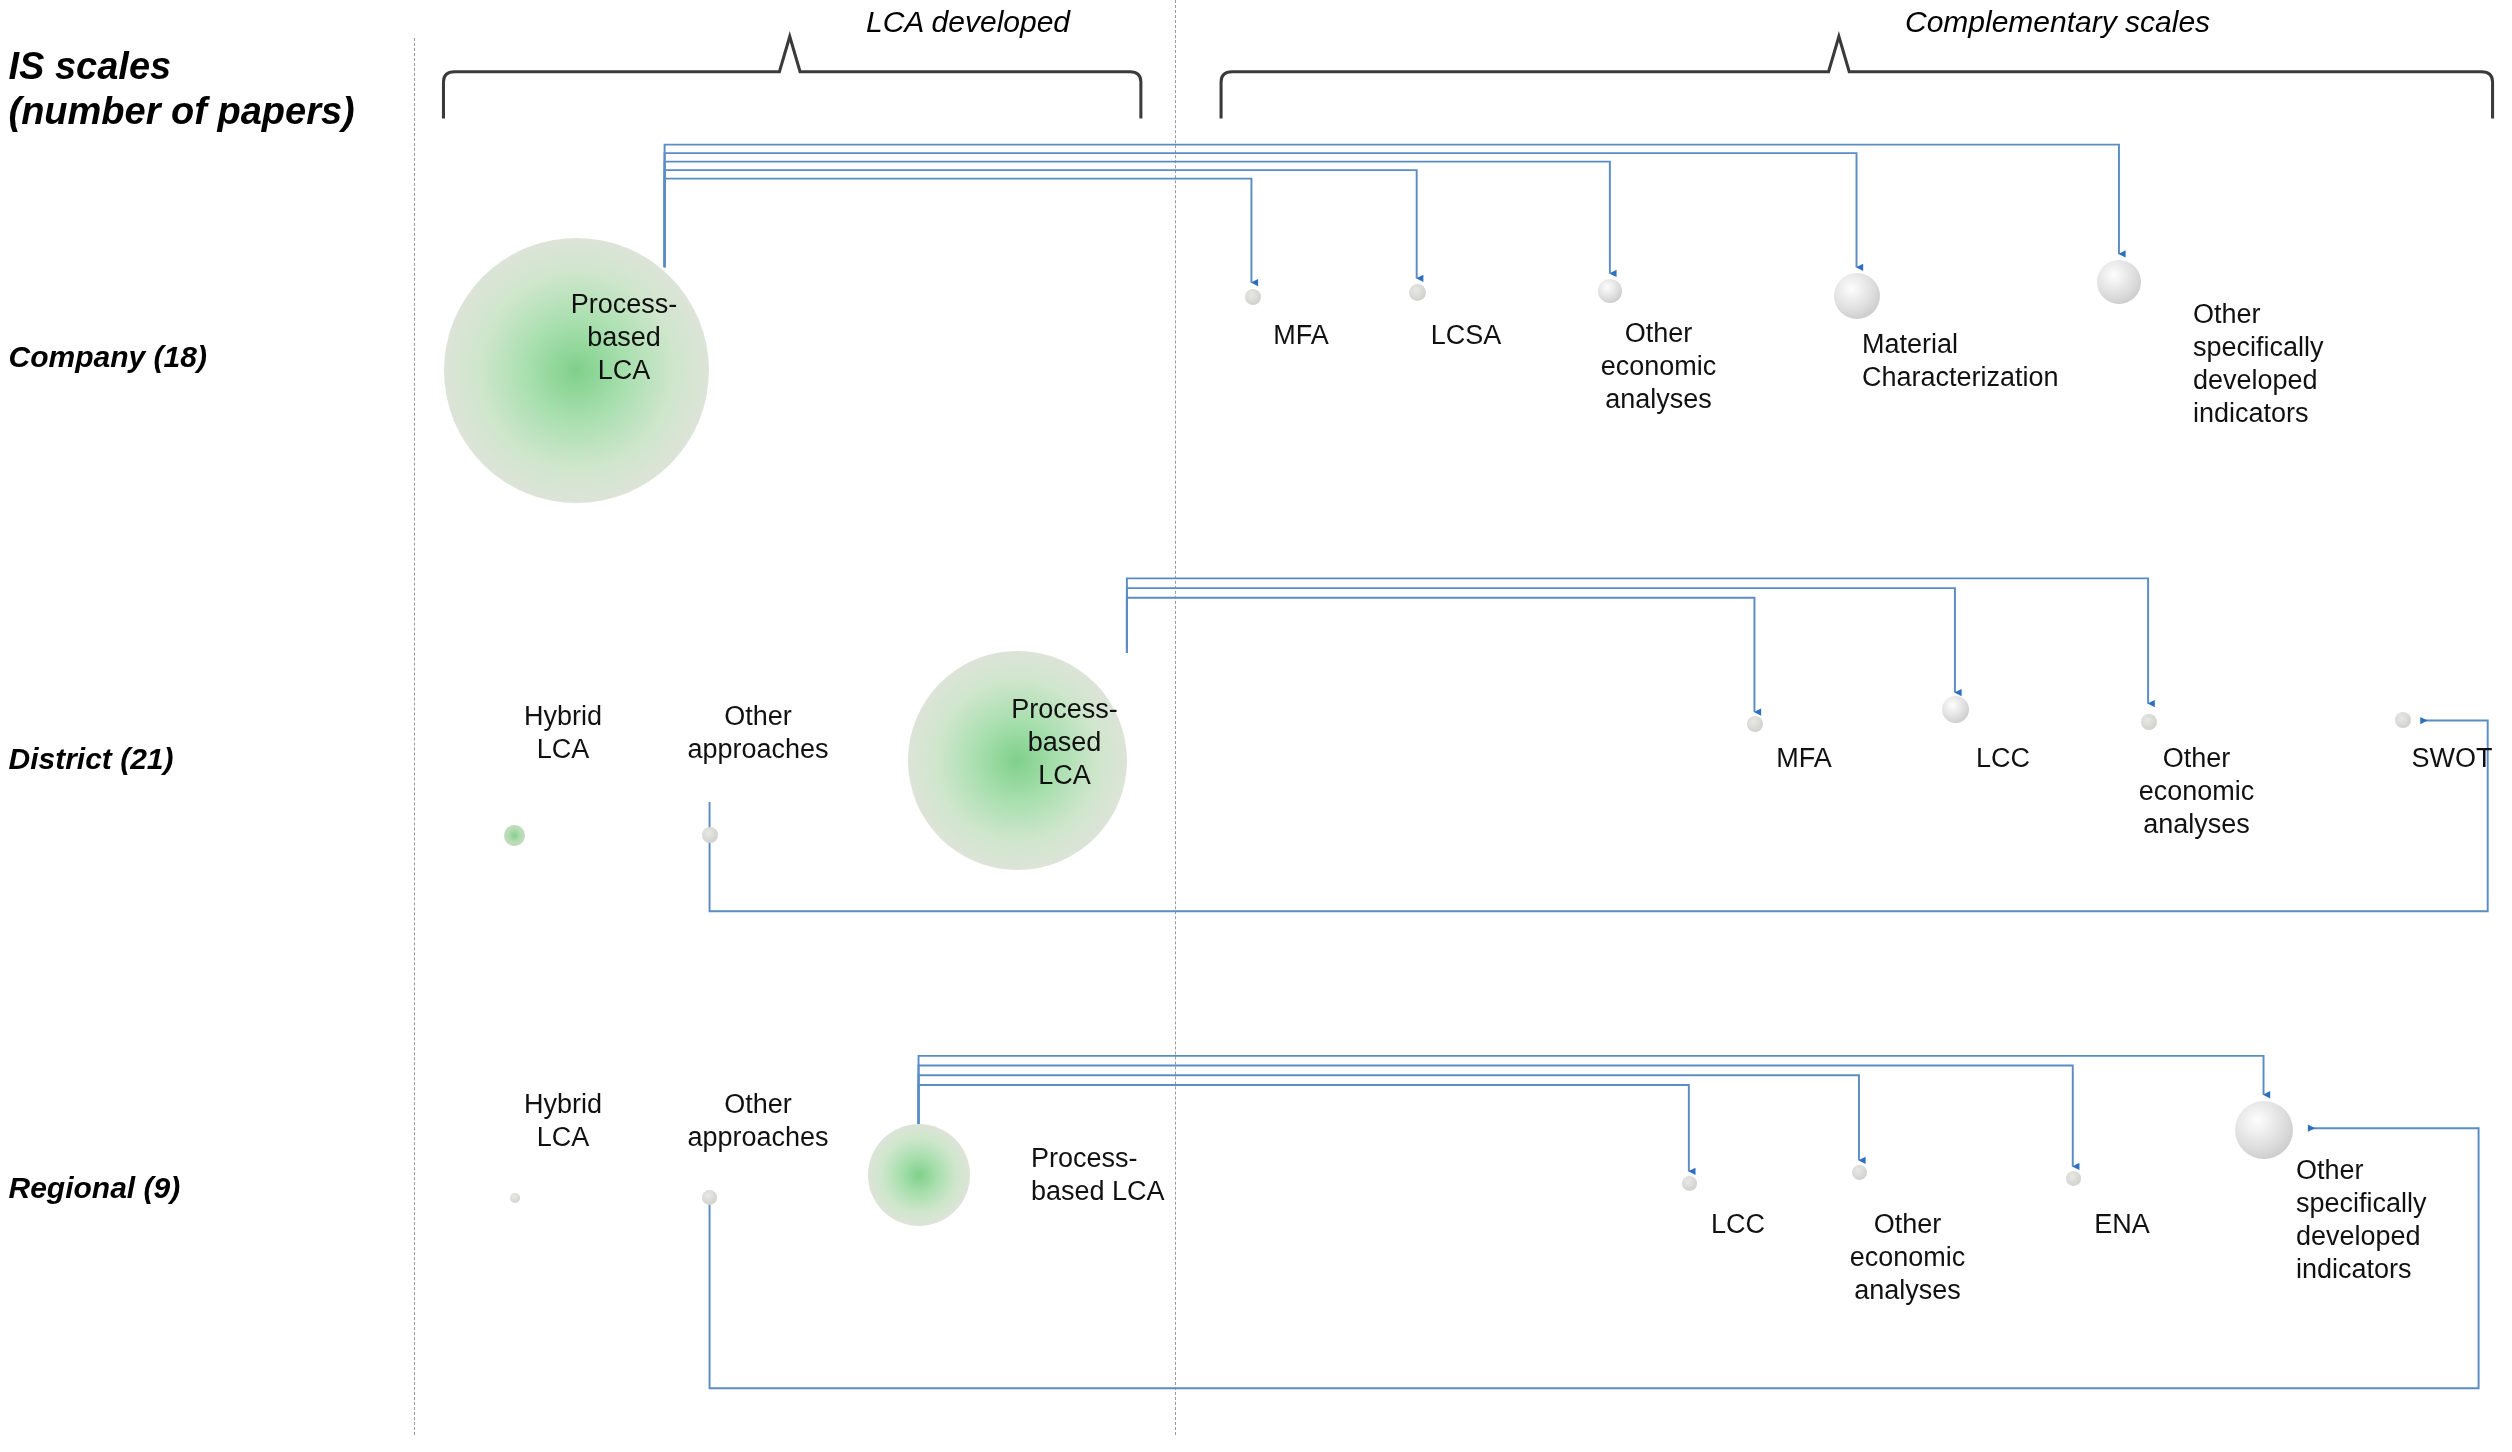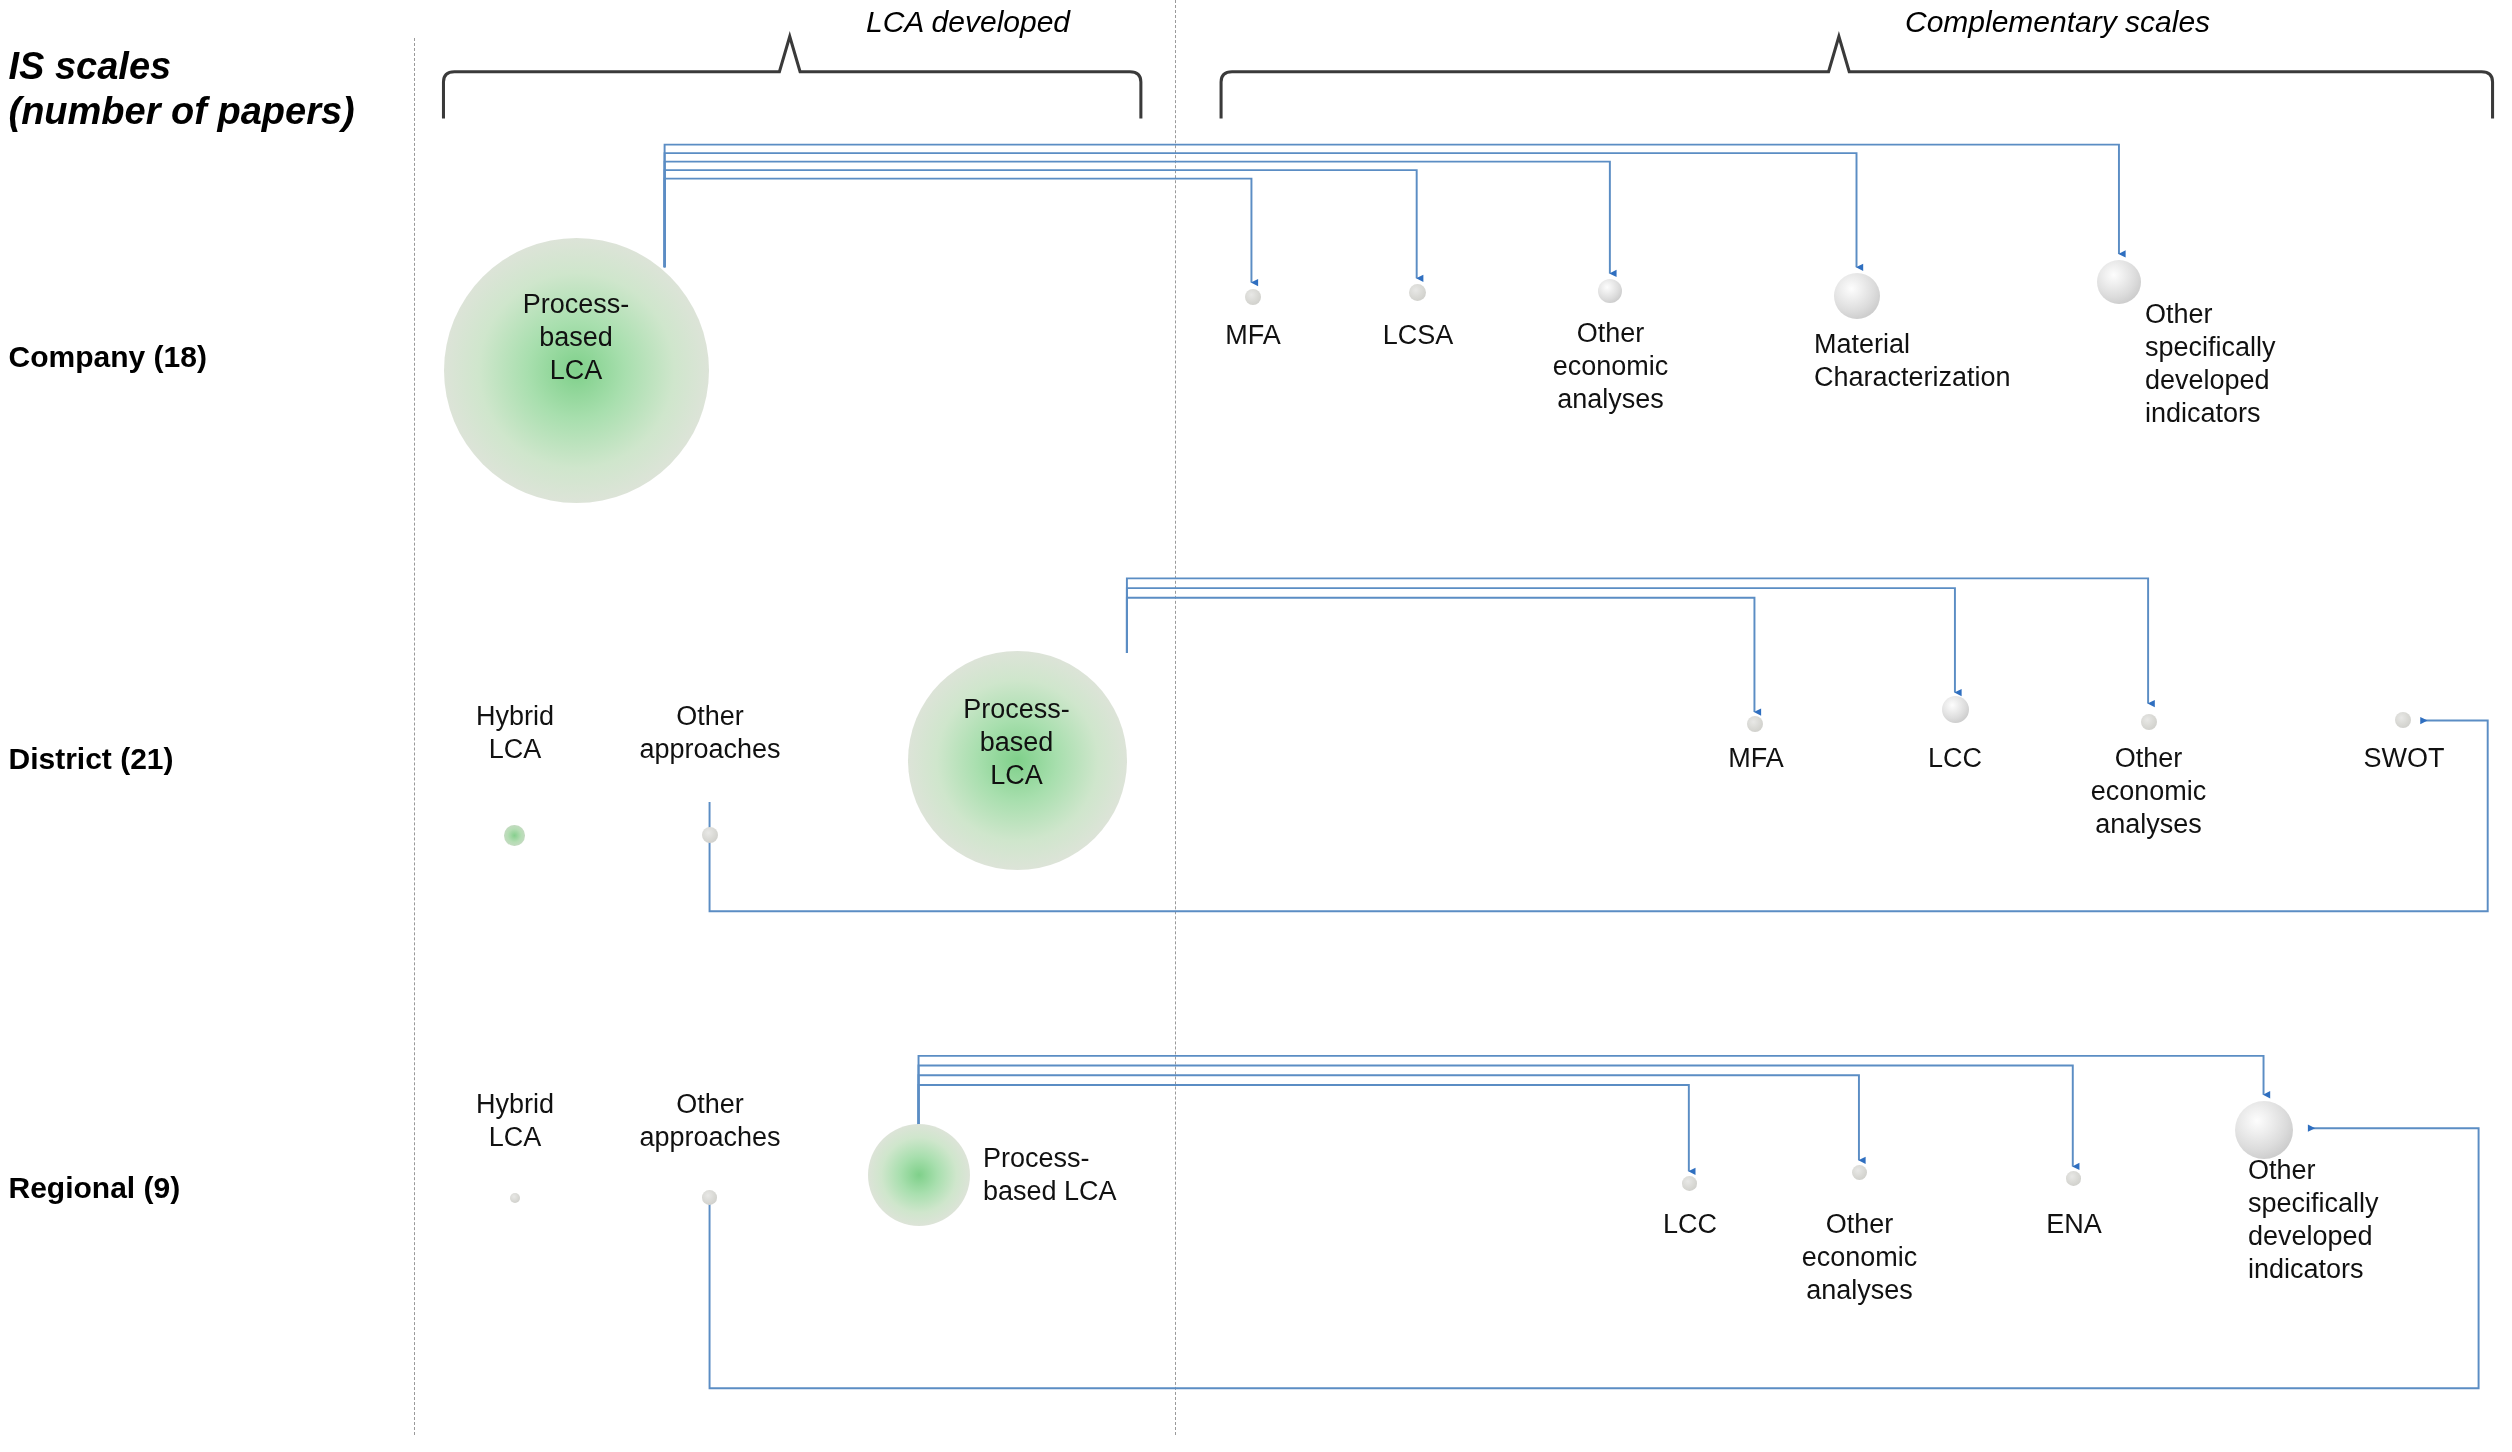--- a/index.html
+++ b/index.html
@@ -2,24 +2,24 @@
 <html style="font-size:9.7px"><head>
 <meta charset="utf-8">
 <style>
   html,body{margin:0;padding:0;background:#ffffff;}
   body{font-family:"Liberation Sans", sans-serif;}
   #stage{position:relative;width:2512px;height:1452px;background:#fff;overflow:hidden;}
 
   .dash-div{position:absolute;width:0;border-left:1.8px dashed #9a9a9a;}
 
   .axis-label{position:absolute;font-style:italic;font-weight:bold;font-size:38px;color:#000;line-height:1.18;white-space:pre-line;}
-  .row-label{position:absolute;font-weight:bold;font-size:30px;color:#000;white-space:nowrap;}
+  .row-label{position:absolute;font-style:italic;font-weight:bold;font-size:30px;color:#000;white-space:nowrap;}
   .brace-label{position:absolute;font-style:italic;font-size:30px;color:#000;white-space:nowrap;}
 
-  .node-label{position:absolute;font-size:27px;color:#111;line-height:1.22;text-align:center;white-space:pre-line;}
+  .node-label{position:absolute;font-size:27px;color:#111;line-height:1.22;text-align:center;white-space:pre-line;margin-left:48px;}
   .node-label.left{text-align:left;}
 
   .bubble{position:absolute;border-radius:50%;}
   .bubble.green{
     background:radial-gradient(circle at 50% 50%, #7fd08a 0%, #a8dfae 26%, #cfe6cc 52%, #dfe3da 74%, #d9d9d4 100%);
   }
   .bubble.grey{
     background:radial-gradient(circle at 38% 34%, #fdfdfd 0%, #f0f0f0 22%, #dcdcdc 55%, #c6c6c6 85%, #bdbdbd 100%);
   }
   .bubble.greysm{

